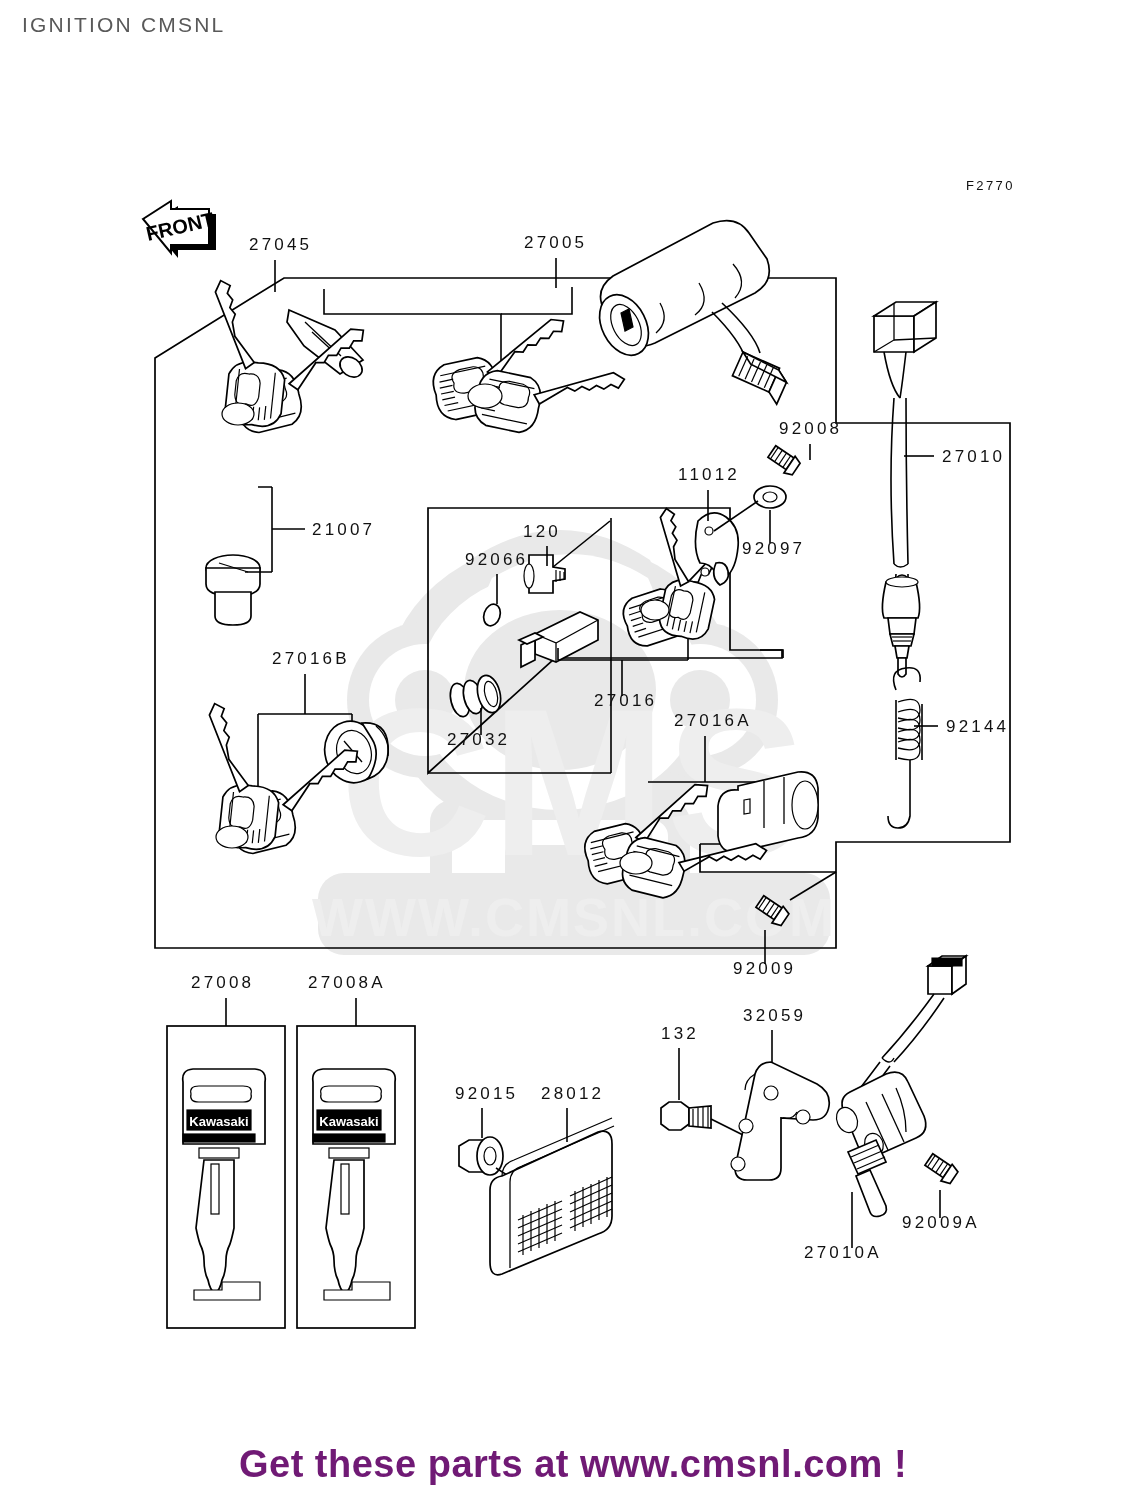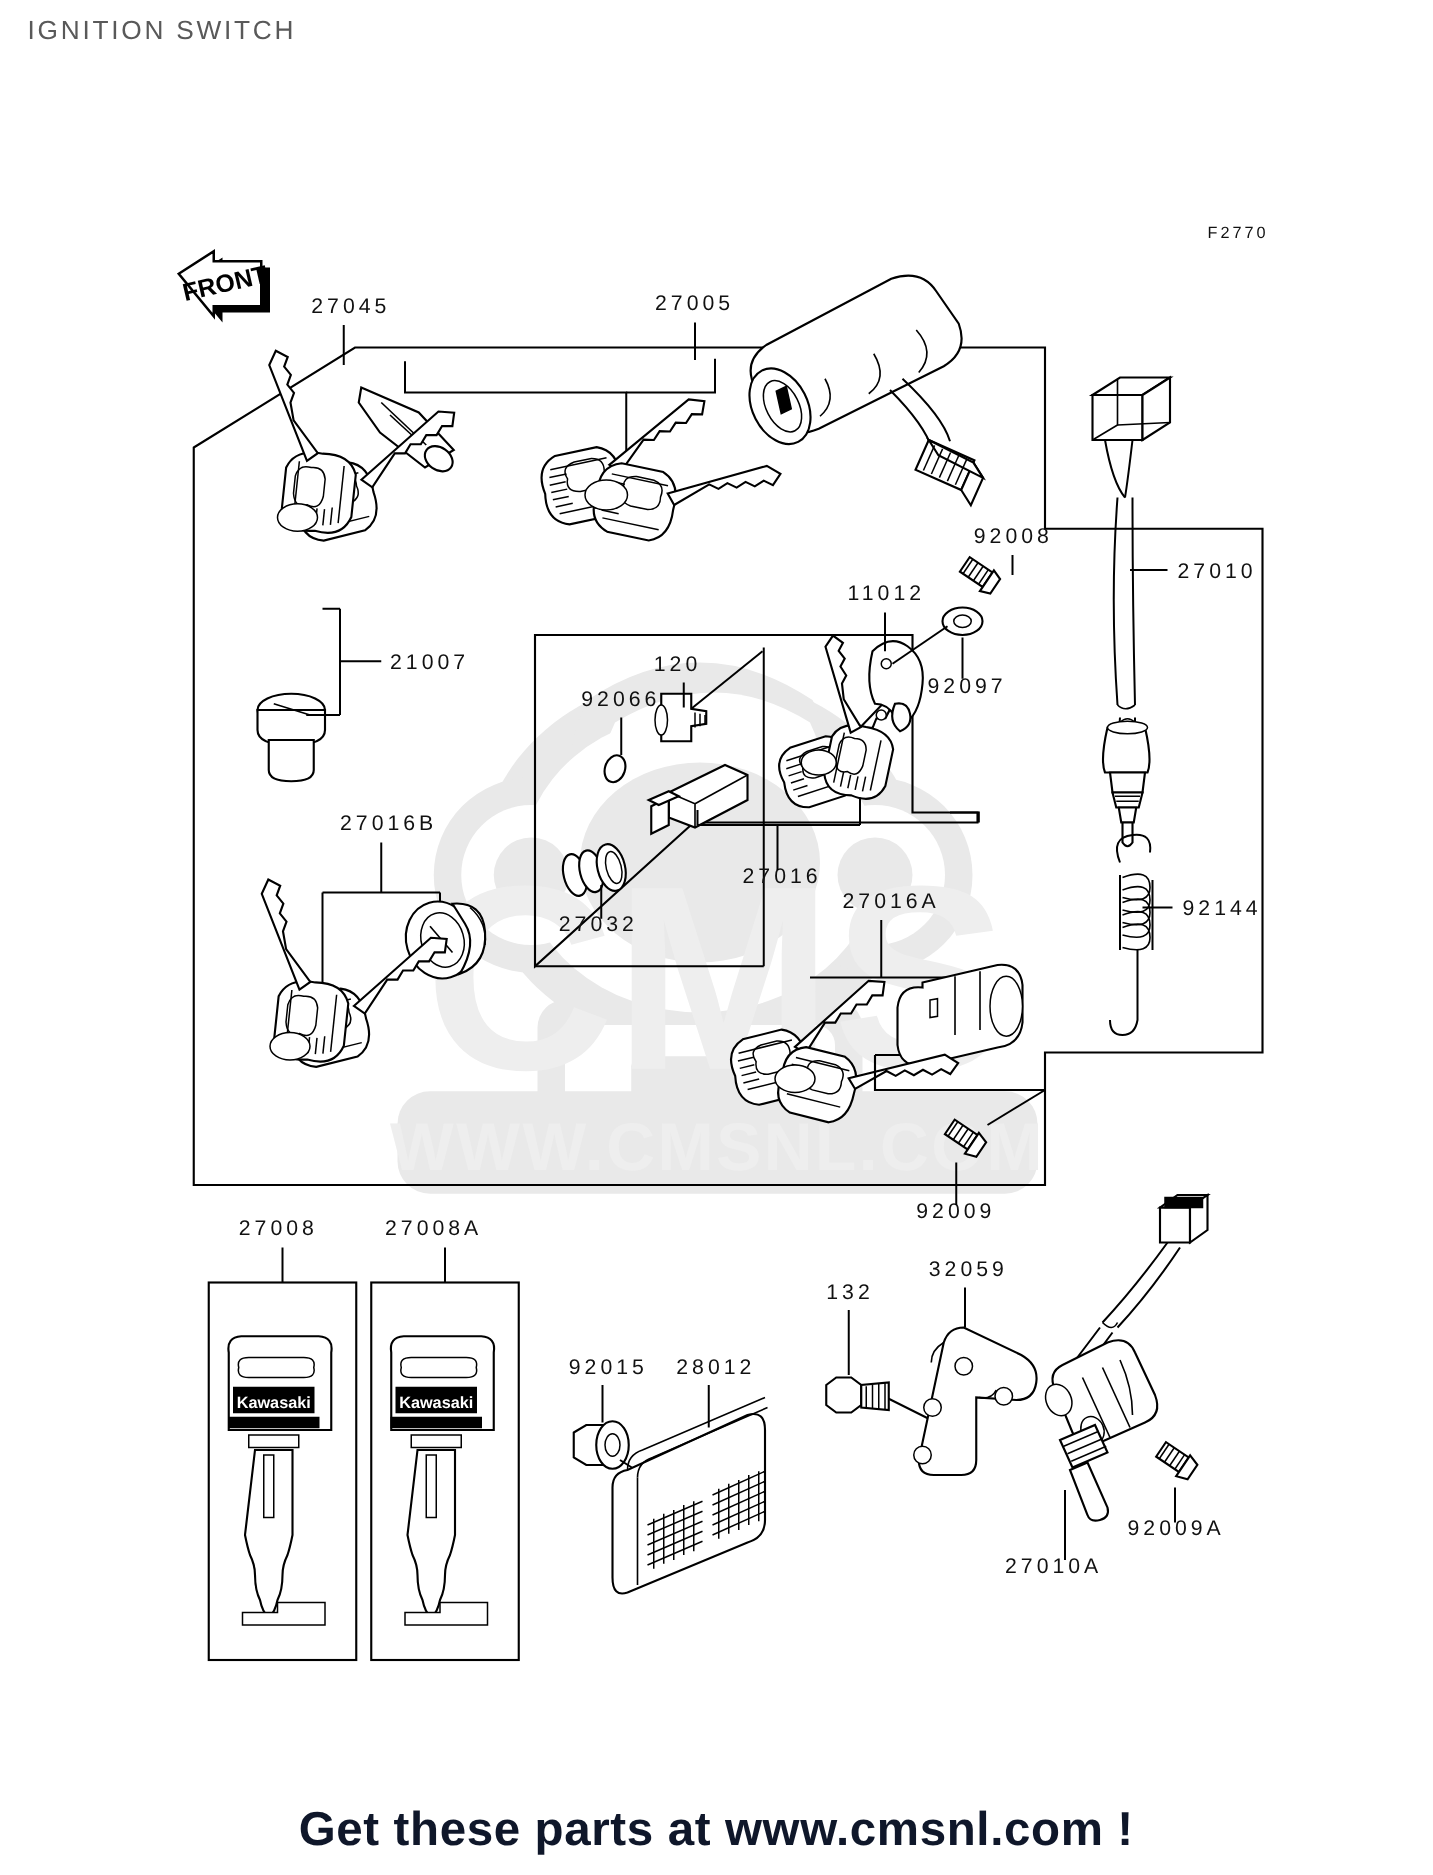--- a/index.html
+++ b/index.html
@@ -31,21 +31,21 @@
   }
   #footer-banner {
     position: absolute;
     left: 0;
     top: 1443px;
     width: 1146px;
     text-align: center;
     font-family: "Liberation Sans", sans-serif;
     font-size: 38px;
     font-weight: bold;
-    color: #0f172a;
+    color: #701a75;
     letter-spacing: 0.5px;
     white-space: nowrap;
   }
   .lbl {
     font-family: "Liberation Sans", sans-serif;
     font-size: 17px;
     letter-spacing: 3.2px;
     fill: #111111;
   }
   .lbl-small {
@@ -94,21 +94,21 @@
   }
   .wm-text {
     fill: #eeeeee;
     font-family: "Liberation Sans", sans-serif;
     font-weight: bold;
   }
 </style>
 </head>
 <body>
 
-<div id="page-title">IGNITION SWITCH</div>
+<div id="page-title">IGNITION CMSNL</div>
 
 <svg id="diagram-svg" width="1146" height="1500" viewBox="0 0 1146 1500">
 
   <g opacity="1">
 
     <g class="wm">
       <ellipse cx="560" cy="690" rx="175" ry="150"></ellipse>
       <circle cx="425" cy="700" r="78"></circle>
       <circle cx="700" cy="700" r="78"></circle>
       <rect x="430" y="800" width="260" height="120" rx="22"></rect>

